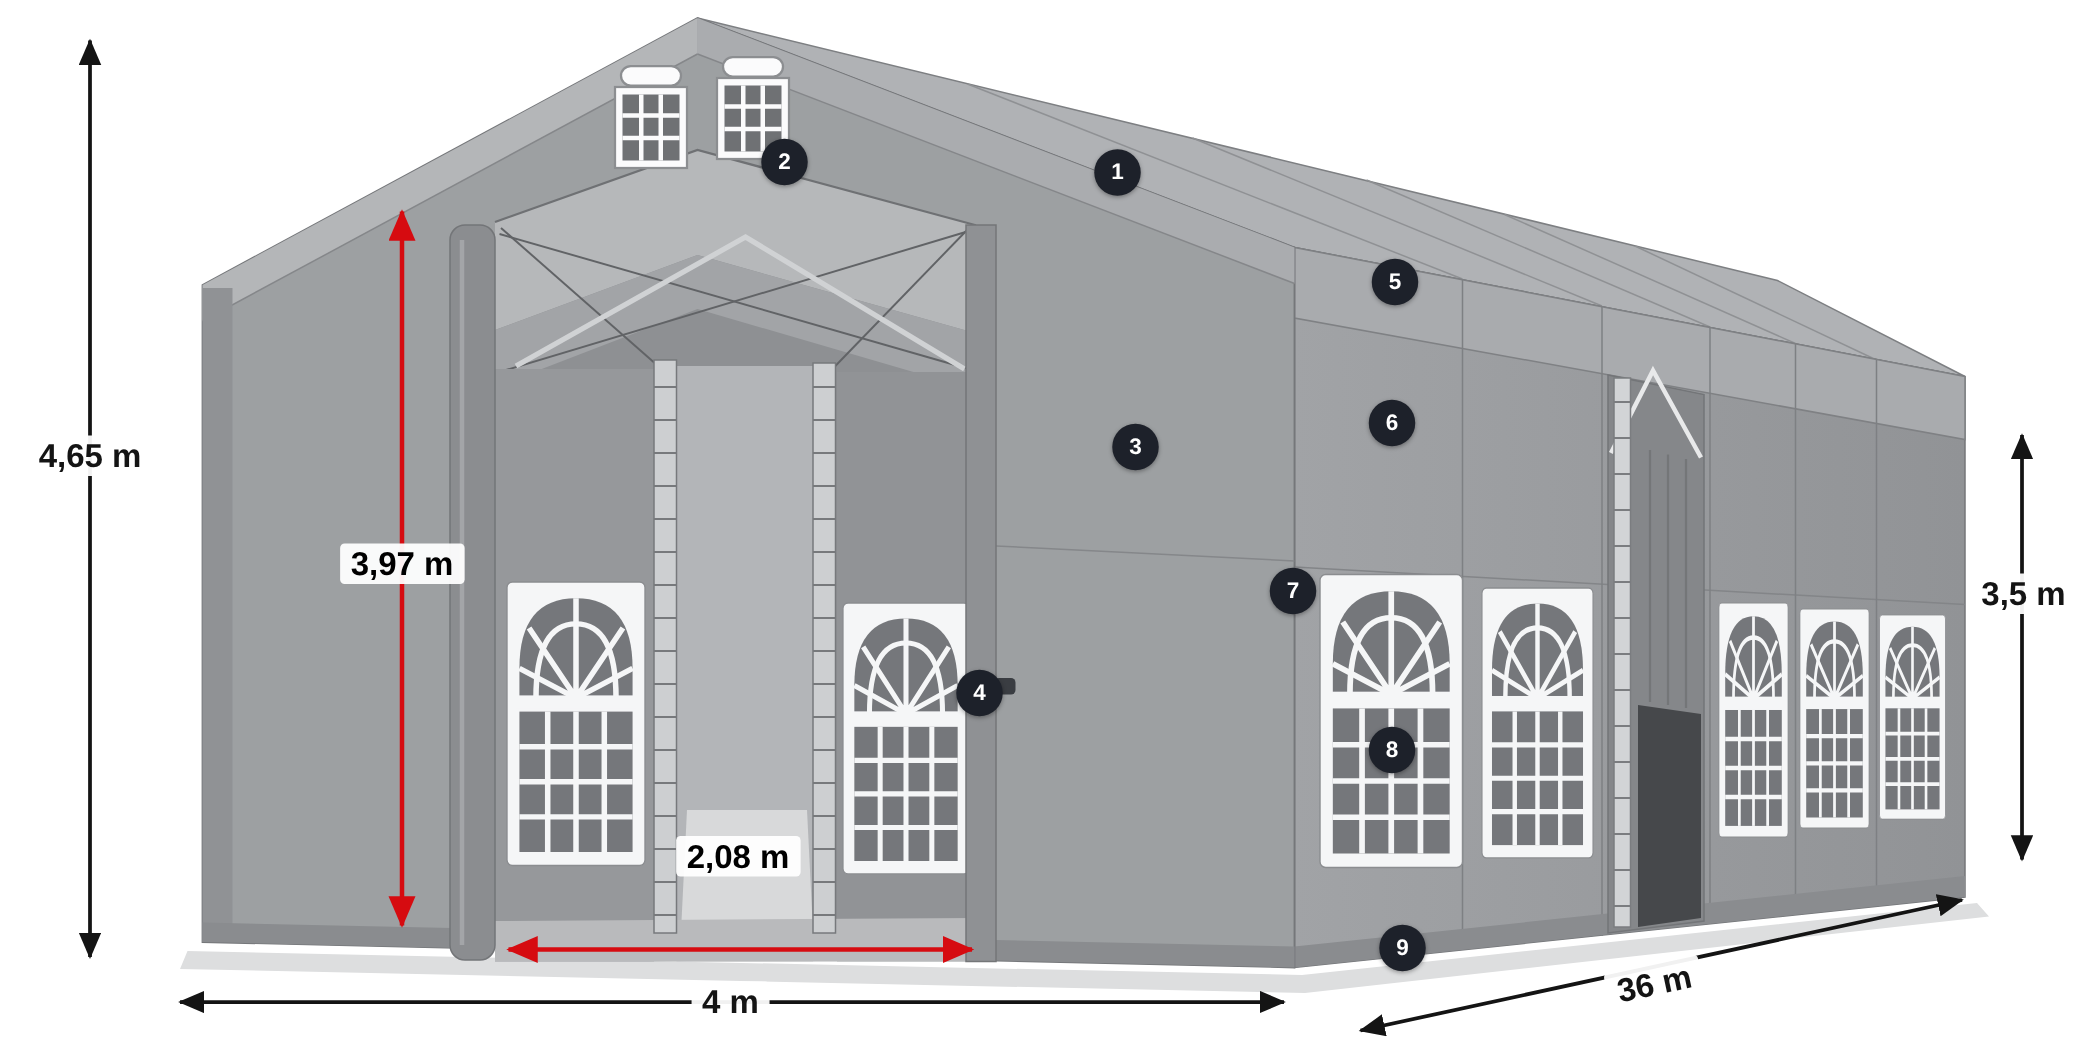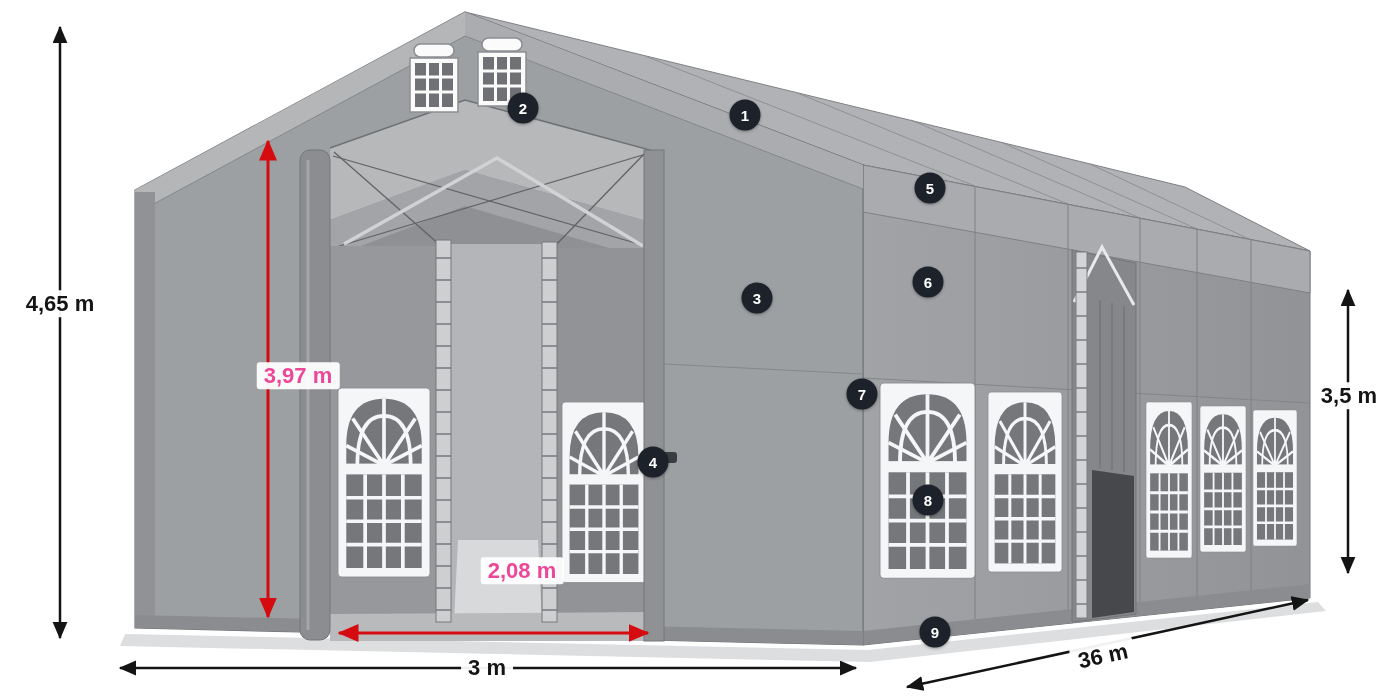--- a/index.html
+++ b/index.html
@@ -4,21 +4,21 @@
 <style>
   * { margin:0; padding:0; box-sizing:border-box; }
   html,body { background:#ffffff; font-family:"Liberation Sans", sans-serif; }
   .stage { position:relative; width:1400px; height:700px; background:#ffffff; overflow:hidden; }
   .stage > svg { position:absolute; left:0; top:0; }
   .dim-label {
     position:absolute; transform:translate(-50%,-50%);
     background:rgba(255,255,255,.94); padding:1px 7px; border-radius:3px;
     font-weight:bold; font-size:22px; color:#141414; white-space:nowrap; line-height:1.15;
   }
-  .dim-label.red { color:#ec4899;margin-left:30px; }
+  .dim-label.red { color:#000000; }
   .dim-label.rot { transform:translate(-50%,-50%) rotate(-12deg); }
   .badge {
     position:absolute; width:31px; height:31px; border-radius:50%;
     background:#1d212a; color:#ffffff; font-weight:bold; font-size:15px;
     display:flex; align-items:center; justify-content:center;
     transform:translate(-50%,-50%); box-shadow:0 1px 3px rgba(0,0,0,.35);
     cursor:pointer;
   }
 </style>
 </head>
@@ -167,21 +167,21 @@
     <line x1="120" y1="668" x2="856" y2="668" stroke="#141414" stroke-width="2.5" marker-start="url(#mB)" marker-end="url(#mB)"></line>
     <line x1="907" y1="687" x2="1308" y2="600" stroke="#141414" stroke-width="2.5" marker-start="url(#mB)" marker-end="url(#mB)"></line>
     <line x1="268" y1="141" x2="268" y2="617" stroke="#d60b10" stroke-width="3" marker-start="url(#mR)" marker-end="url(#mR)"></line>
     <line x1="339" y1="633" x2="648" y2="633" stroke="#d60b10" stroke-width="3" marker-start="url(#mR)" marker-end="url(#mR)"></line>
   </g>
 </svg>
 
 <div class="dim-label" style="left:60px; top:304px">4,65 m</div>
 <div class="dim-label red" style="left:268px; top:376px">3,97 m</div>
 <div class="dim-label red" style="left:492px; top:571px">2,08 m</div>
-<div class="dim-label" style="left:487px; top:668px">3 m</div>
+<div class="dim-label" style="left:487px; top:668px">4 m</div>
 <div class="dim-label rot" style="left:1103px; top:656px">36 m</div>
 <div class="dim-label" style="left:1349px; top:396px">3,5 m</div>
 
 <div class="badge" style="left:745px; top:115px">1</div>
 <div class="badge" style="left:523px; top:108px">2</div>
 <div class="badge" style="left:757px; top:298px">3</div>
 <div class="badge" style="left:653px; top:462px">4</div>
 <div class="badge" style="left:930px; top:188px">5</div>
 <div class="badge" style="left:928px; top:282px">6</div>
 <div class="badge" style="left:862px; top:394px">7</div>

